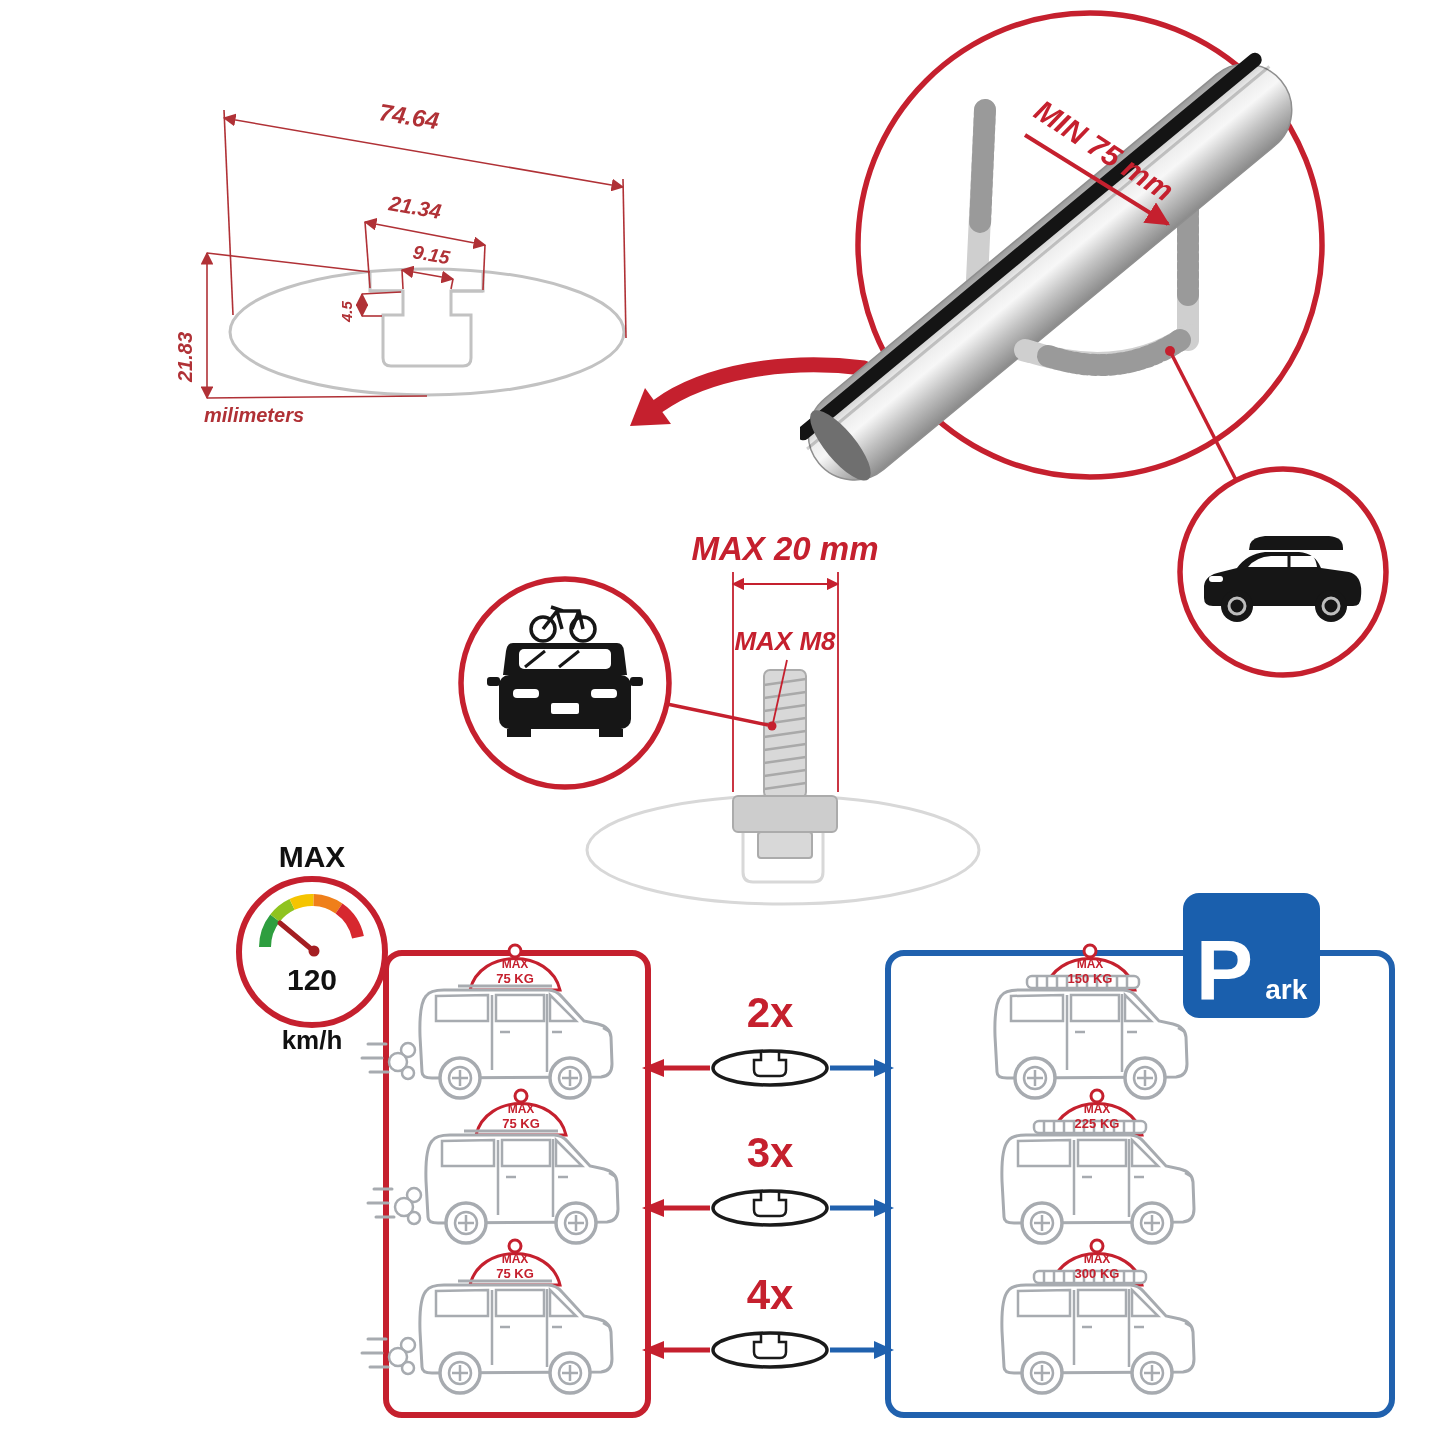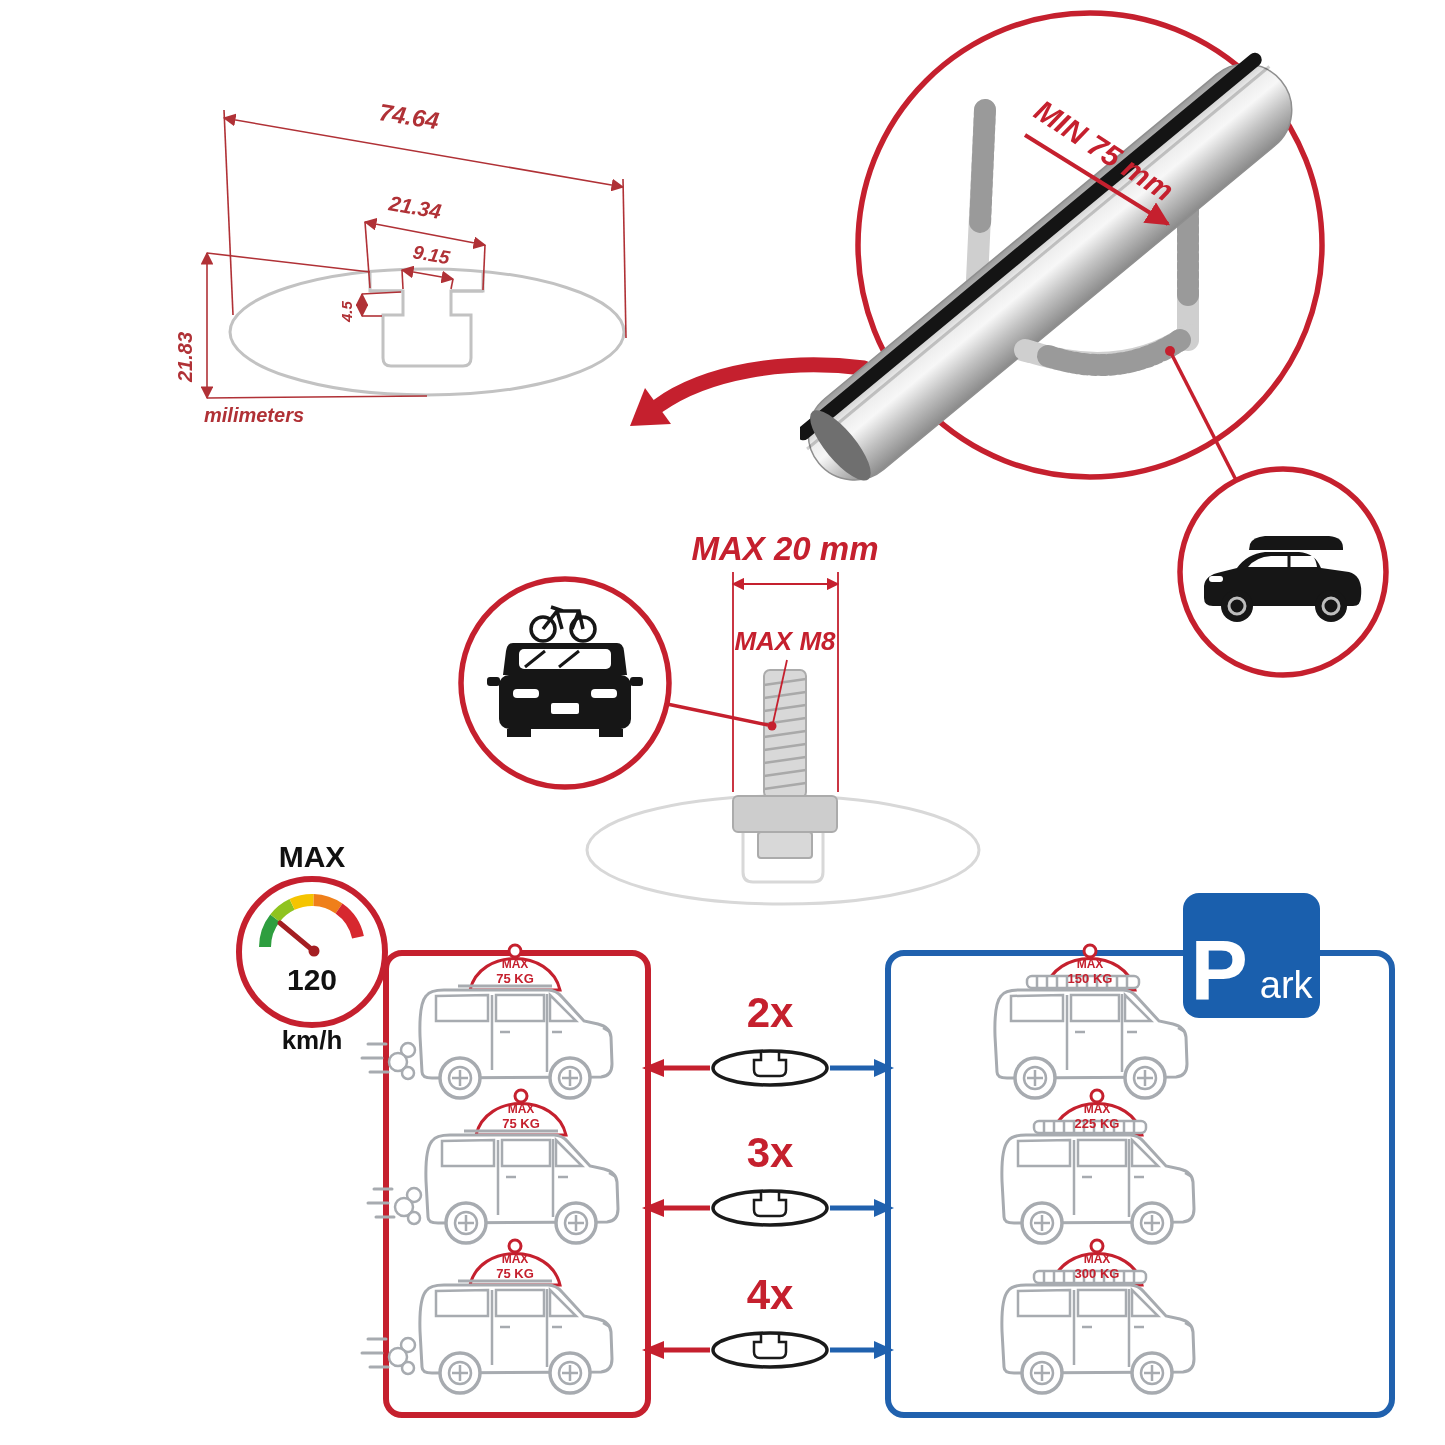--- a/index.html
+++ b/index.html
@@ -9,21 +9,21 @@
   svg text{font-family:"Liberation Sans",sans-serif}
   .dimtxt{fill:#b03136;font-weight:700;font-style:italic}
   .redlbl{fill:#c5202e;font-weight:700;font-style:italic}
   .blk{fill:#111;font-weight:700}
   .domelbl{fill:#c5202e;font-weight:700}
   .mult{fill:#c5202e;font-weight:700}
   .park-sign{position:absolute;left:1183px;top:893px;width:137px;height:125px;background:#1a5fad;
              border-radius:16px;display:flex;align-items:flex-end;justify-content:center;
              padding-bottom:14px;box-sizing:border-box;color:#fff;z-index:5}
   .park-sign .p{font-size:86px;font-weight:700;line-height:.78}
-  .park-sign .ark{font-size:38px;font-weight:400;margin-left:12px;line-height:1}
+  .park-sign .ark{font-size:28px;font-weight:700;margin-left:12px;line-height:1}
 </style>
 </head>
 <body>
 
 <div class="canvas">
 
   <svg class="sec" style="left:140px;top:60px" width="560" height="400" viewBox="0 0 560 400">
     <defs>
       <marker id="m-dim" viewBox="0 0 10 10" refX="9" refY="5" markerWidth="8" markerHeight="8" orient="auto-start-reverse">
           <path d="M0,0L10,5L0,10z" fill="#b03136"></path>

